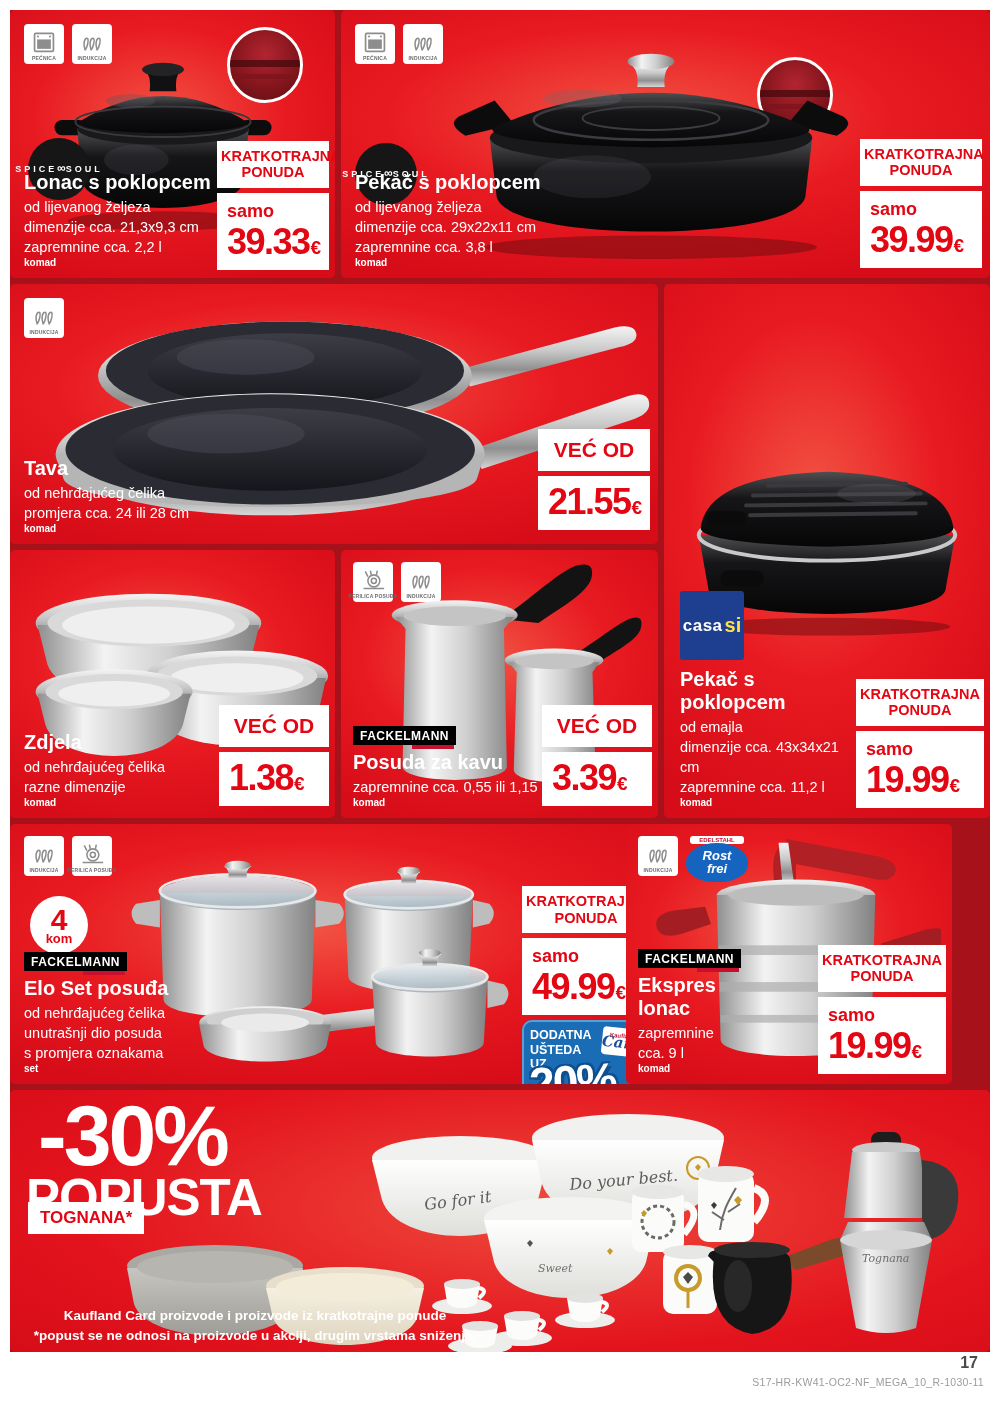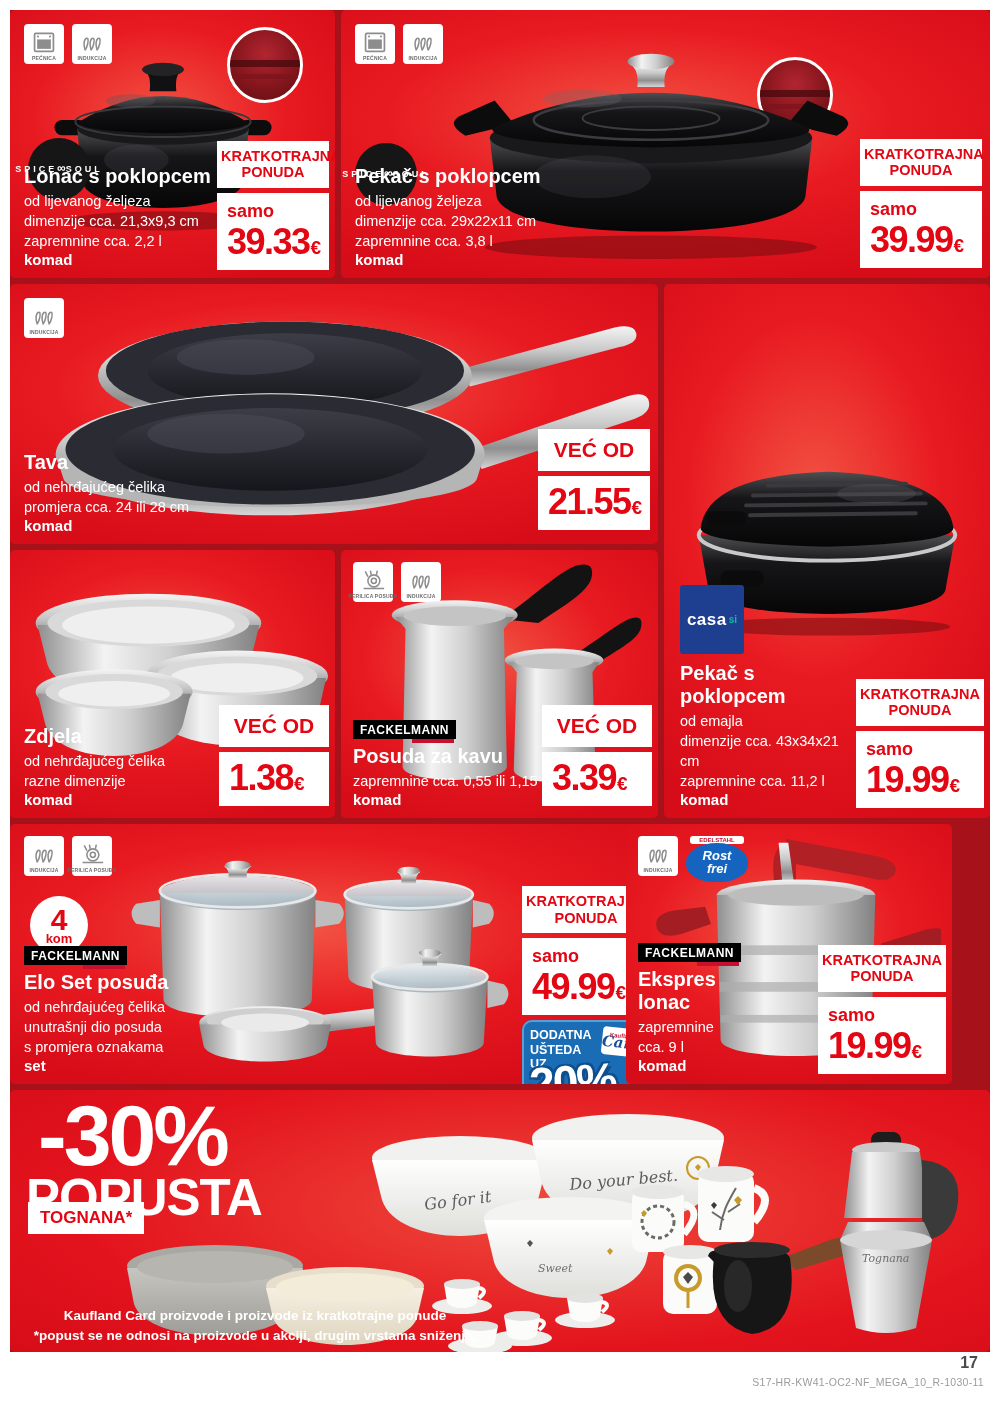--- a/index.html
+++ b/index.html
@@ -22,21 +22,21 @@
   .spice{position:absolute;width:62px;height:62px;border-radius:50%;background:#161616;color:#fff;
          display:flex;flex-direction:row;align-items:center;justify-content:center;line-height:1.15;}
   .spice .s1,.spice .s3{font-size:9px;font-weight:bold;letter-spacing:3px;}
   .spice .s2{font-size:12px;font-weight:bold;}
   .fackelmann{display:inline-block;background:#000;color:#fff;font-weight:800;font-size:12px;
          letter-spacing:.5px;padding:3px 7px 2px;position:relative;}
   .fackelmann:after{content:"";position:absolute;right:2px;bottom:-4px;width:42px;height:4px;background:#c8102e;}
   .casasi{width:64px;height:69px;background:#1e3e8f;border-radius:3px;display:flex;align-items:center;
          justify-content:center;gap:2px;margin-bottom:8px;}
   .casasi .c1{color:#fff;font-weight:800;font-size:17px;letter-spacing:.5px;}
-  .casasi .c2{color:#14b8a6;font-weight:800;font-size:10px;}
+  .casasi .c2{color:#fde047;font-weight:800;font-size:20px;}
   .rostfrei{position:relative;width:62px;height:46px;}
   .rostfrei .rf-top{position:absolute;top:0;left:4px;right:4px;background:#fff;border-radius:3px;
          color:#c8102e;font-size:6px;font-weight:bold;text-align:center;padding:1px 0;}
   .rostfrei .rf-main{position:absolute;top:7px;left:0;right:0;bottom:0;background:#1565c0;border-radius:50% 50% 45% 45%;
          color:#fff;font-style:italic;font-weight:bold;font-size:13px;line-height:.95;
          display:flex;flex-direction:column;align-items:center;justify-content:center;}
   .kom-circle{position:absolute;width:58px;height:58px;background:#fff;border-radius:50%;
          display:flex;flex-direction:column;align-items:center;justify-content:center;line-height:.9;}
   .kom-circle .n{color:#e30613;font-weight:800;font-size:30px;}
   .kom-circle .u{color:#e30613;font-weight:bold;font-size:13px;}
@@ -44,21 +44,21 @@
   
   .mag{position:absolute;width:76px;height:76px;border-radius:50%;border:3px solid #fff;box-sizing:border-box;
        background:radial-gradient(circle at 50% 35%, #b22530 0%, #8e1820 45%, #5f0d12 100%);overflow:hidden;}
   .mag:before{content:"";position:absolute;left:0;right:0;top:30px;height:7px;background:#4a0a0e;opacity:.8;}
   .mag:after{content:"";position:absolute;left:0;right:0;top:44px;height:5px;background:#7d141b;opacity:.8;}
 
   
   .pinfo{position:absolute;color:#fff;}
   .pname{font-weight:800;font-size:20px;margin:0 0 3px;}
   .pline{font-size:14.5px;line-height:1.38;margin:0;}
-  .punit{font-size:15px;font-weight:800;margin:0;}
+  .punit{font-size:10px;font-weight:800;margin:0;}
 
   
   .pricecol{position:absolute;display:flex;flex-direction:column;gap:5px;}
   .offer-box{background:#fff;color:#e30613;font-weight:800;font-size:14.5px;line-height:1.15;
              text-align:center;padding:7px 4px;}
   .vecod-box{background:#fff;color:#e30613;font-weight:800;font-size:21px;text-align:center;padding:9px 4px;}
   .price-box{background:#fff;padding:8px 10px 10px;}
   .samo{color:#e30613;font-weight:800;font-size:18px;margin-bottom:2px;}
   .big-price{color:#e30613;font-weight:800;font-size:36px;line-height:1;letter-spacing:-1.5px;white-space:nowrap;}
   .big-price .cur{font-size:19px;letter-spacing:0;margin-left:1px;}

